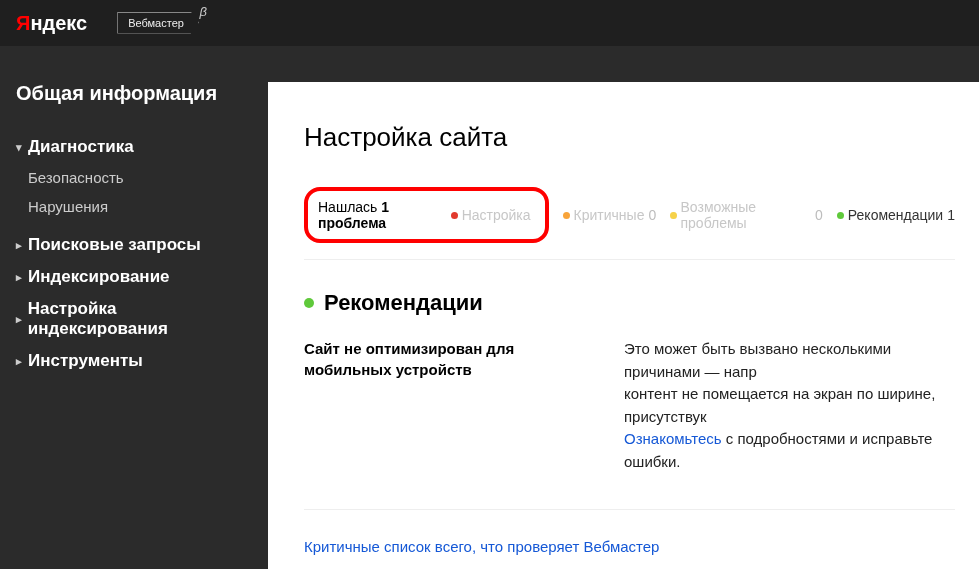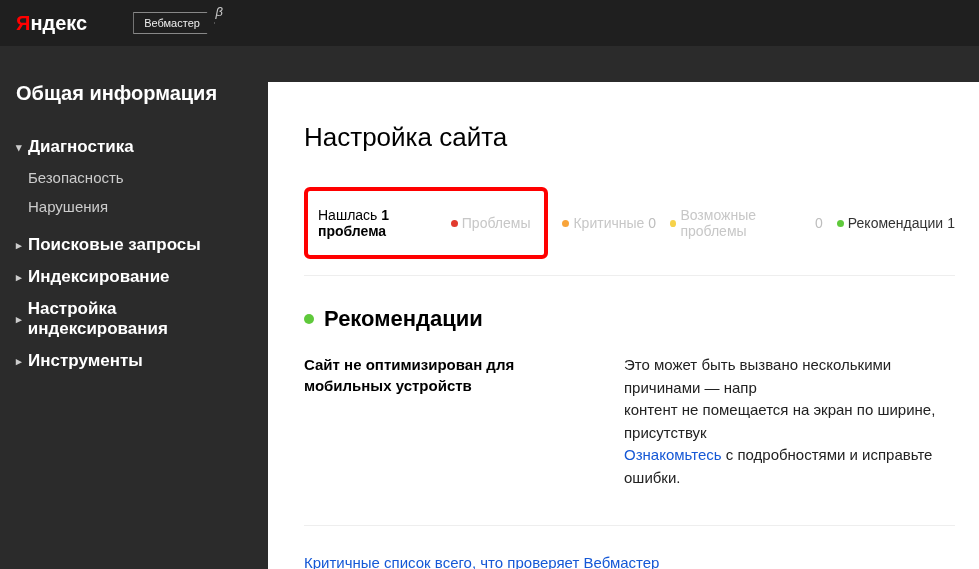--- a/index.html
+++ b/index.html
@@ -13,22 +13,21 @@
   }
   .topbar {
     height: 46px;
     background: #1f1f1f;
     display: flex;
     align-items: center;
     padding-left: 16px;
   }
   .logo {
     display: flex;
-    align-items: center;
-    gap: 24px;
+    gap: 8px;
   }
   .logo-yandex .y-red { color: #ff0000; font-weight: bold; font-size: 20px; }
   .logo-yandex .y-white { color: #fff; font-weight: bold; font-size: 20px; }
   .logo-webmaster-wrap {
     position: relative;
     margin-left: 6px;
   }
   .logo-webmaster {
     border: 1px solid #888;
     color: #eee;
@@ -107,22 +106,22 @@
     display: flex;
     align-items: center;
     gap: 14px;
     font-size: 14px;
     margin-bottom: 30px;
     border-bottom: 1px solid #eee;
     padding-bottom: 16px;
   }
   .filter-found-box {
     border: 4px solid #ff0000;
-    border-radius: 6px;
-    padding: 16px 10px;
+    border-radius: 16px;
+    padding: 8px 10px;
     display: inline-flex;
     align-items: center;
     gap: 12px;
   }
   .filter-found strong { font-weight: bold; }
   .filter-item { display:inline-flex; align-items:center; gap:4px; color:#c7c7c7; cursor:pointer; }
   .filter-item.enabled { color:#333; }
   .filter-item .count { color:#bdbdbd; }
   .filter-item.enabled .count { color:#333; }
   .dot { width:7px; height:7px; border-radius:50%; display:inline-block; }
@@ -196,21 +195,21 @@
   <div class="content">
     <h1 class="page-title">Настройка сайта</h1>
 
     <div class="filter-row">
       <span class="filter-found-box">
         <span class="filter-found">
           <span>Нашлась </span><strong>1 проблема</strong>
         </span>
         <span class="filter-item">
           <span class="dot dot-red"></span>
-          <span>Проблемы</span>
+          <span>Настройка</span>
           <span class="count"></span>
         </span>
       </span>
 
       <span class="filter-item">
         <span class="dot dot-orange"></span>
         <span>Критичные</span>
         <span class="count">0</span>
       </span>
       <span class="filter-item">

